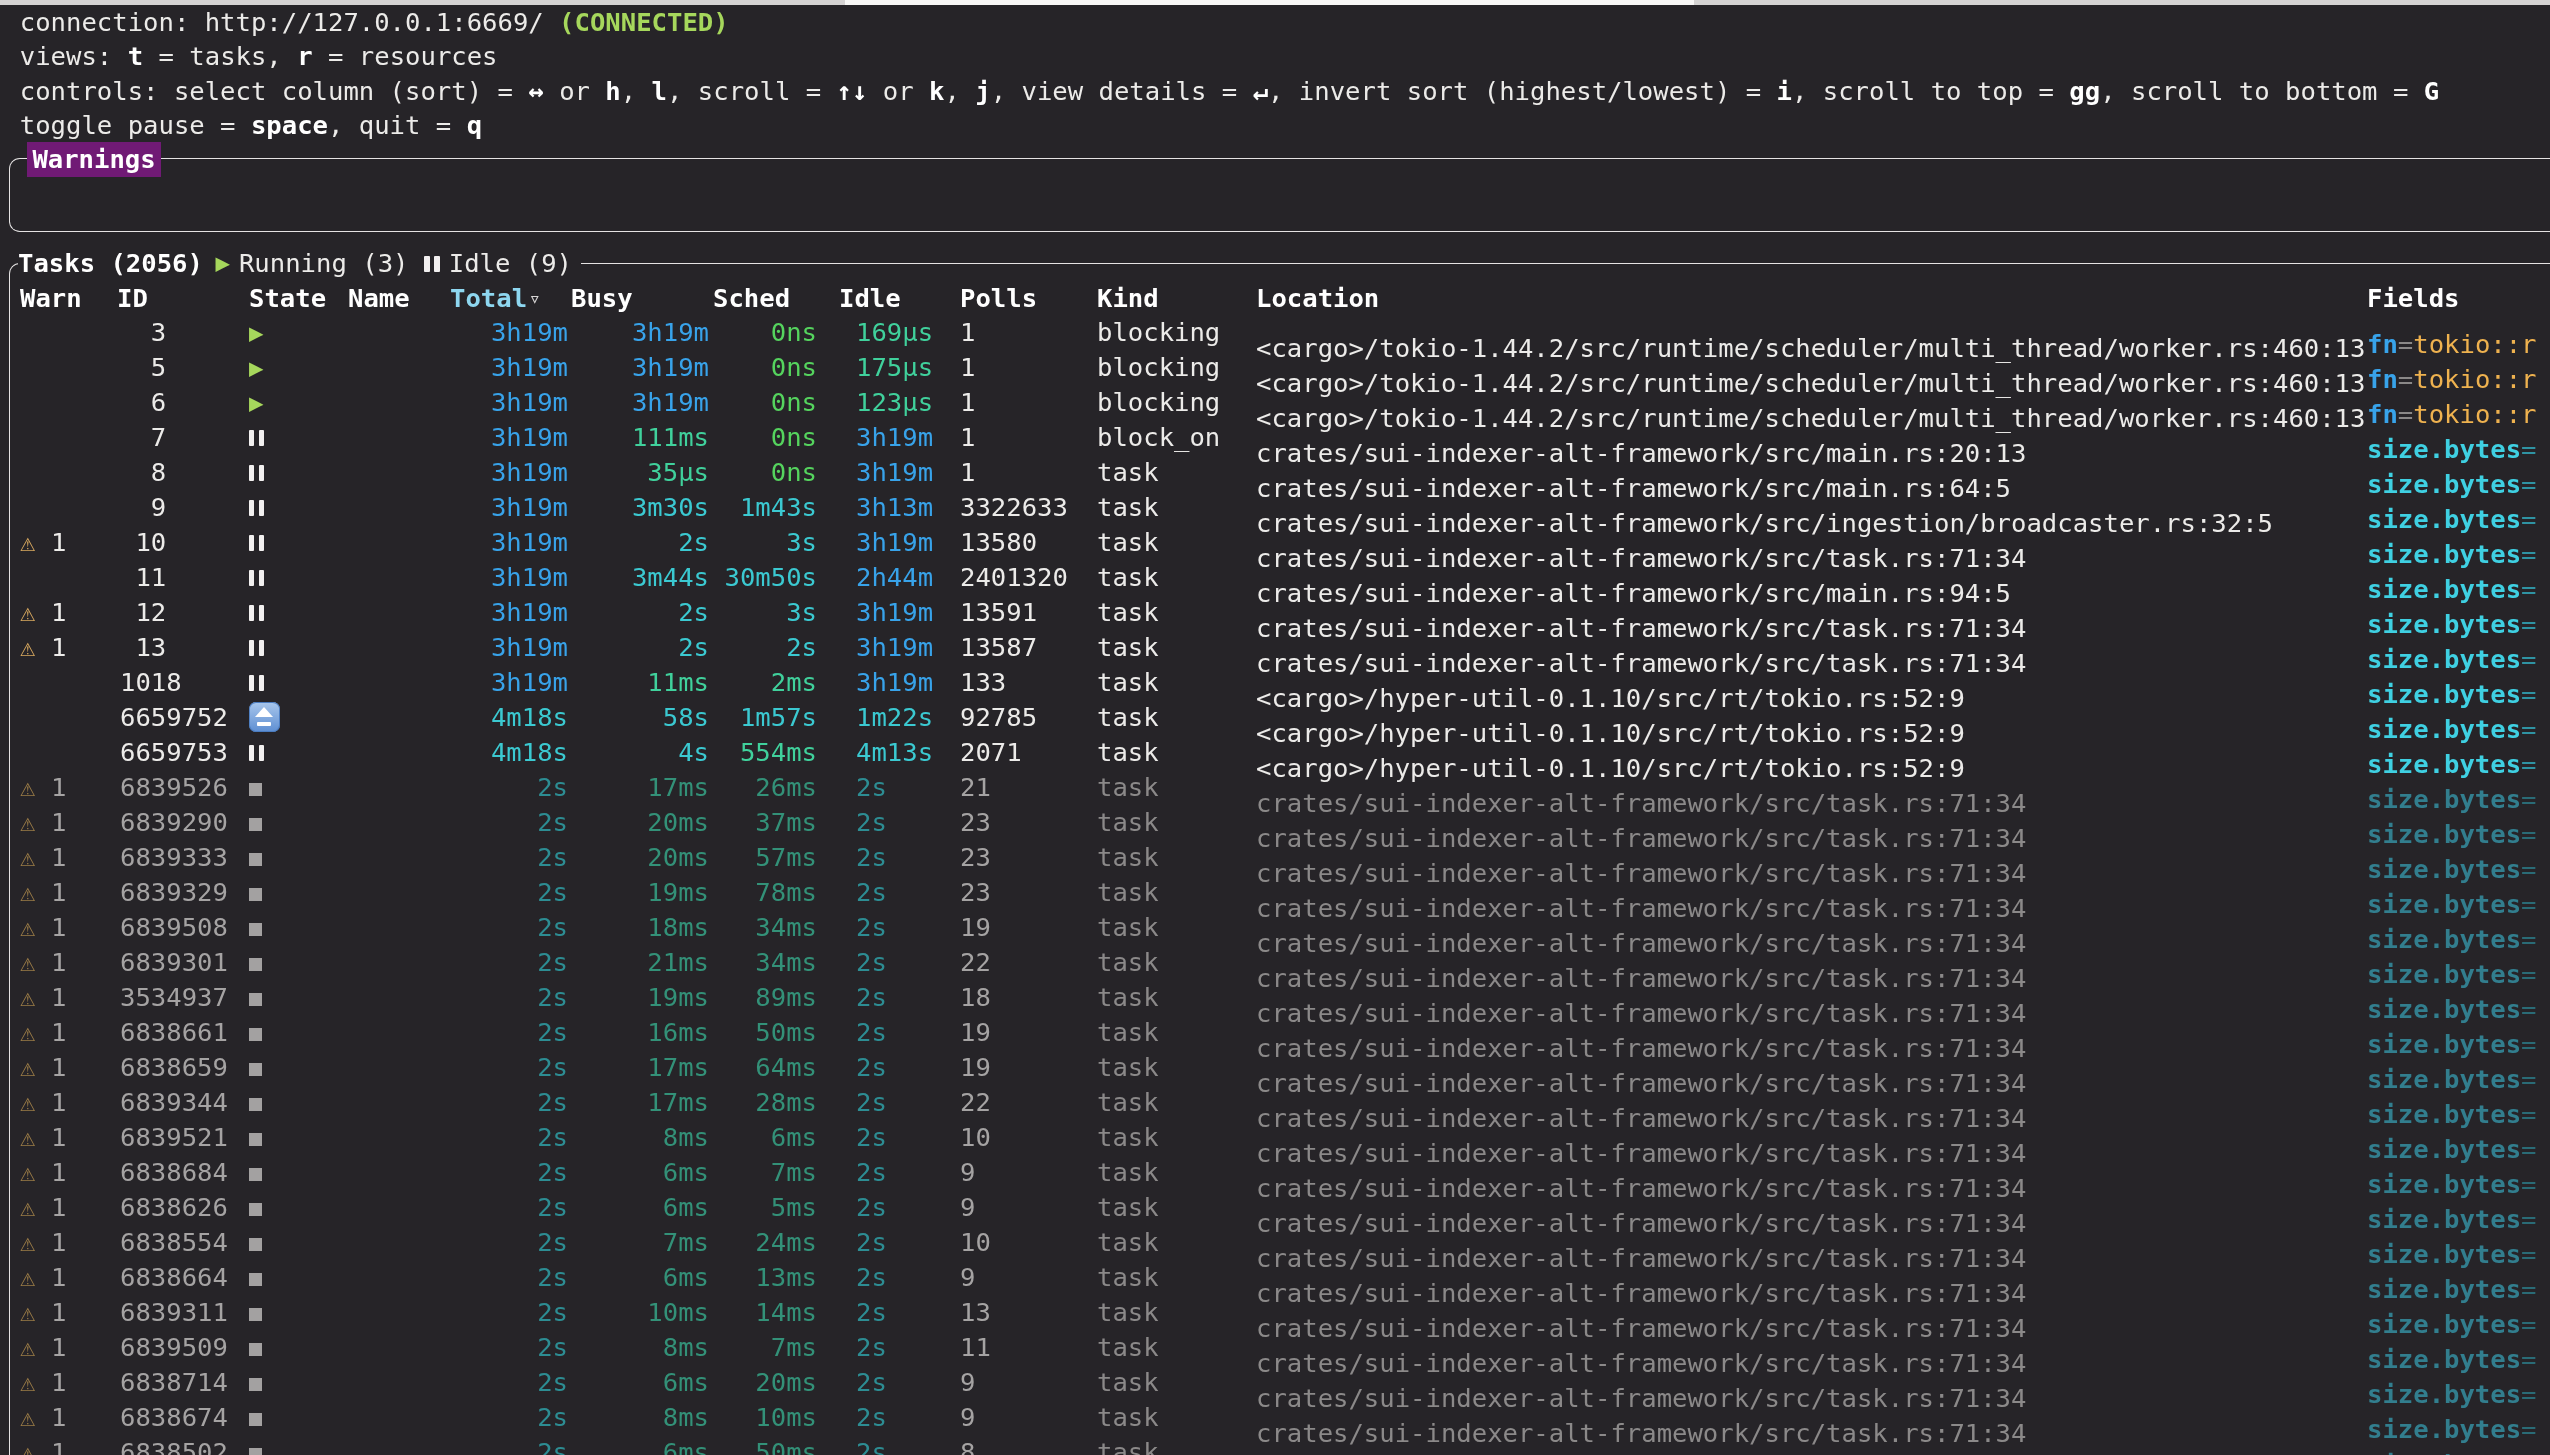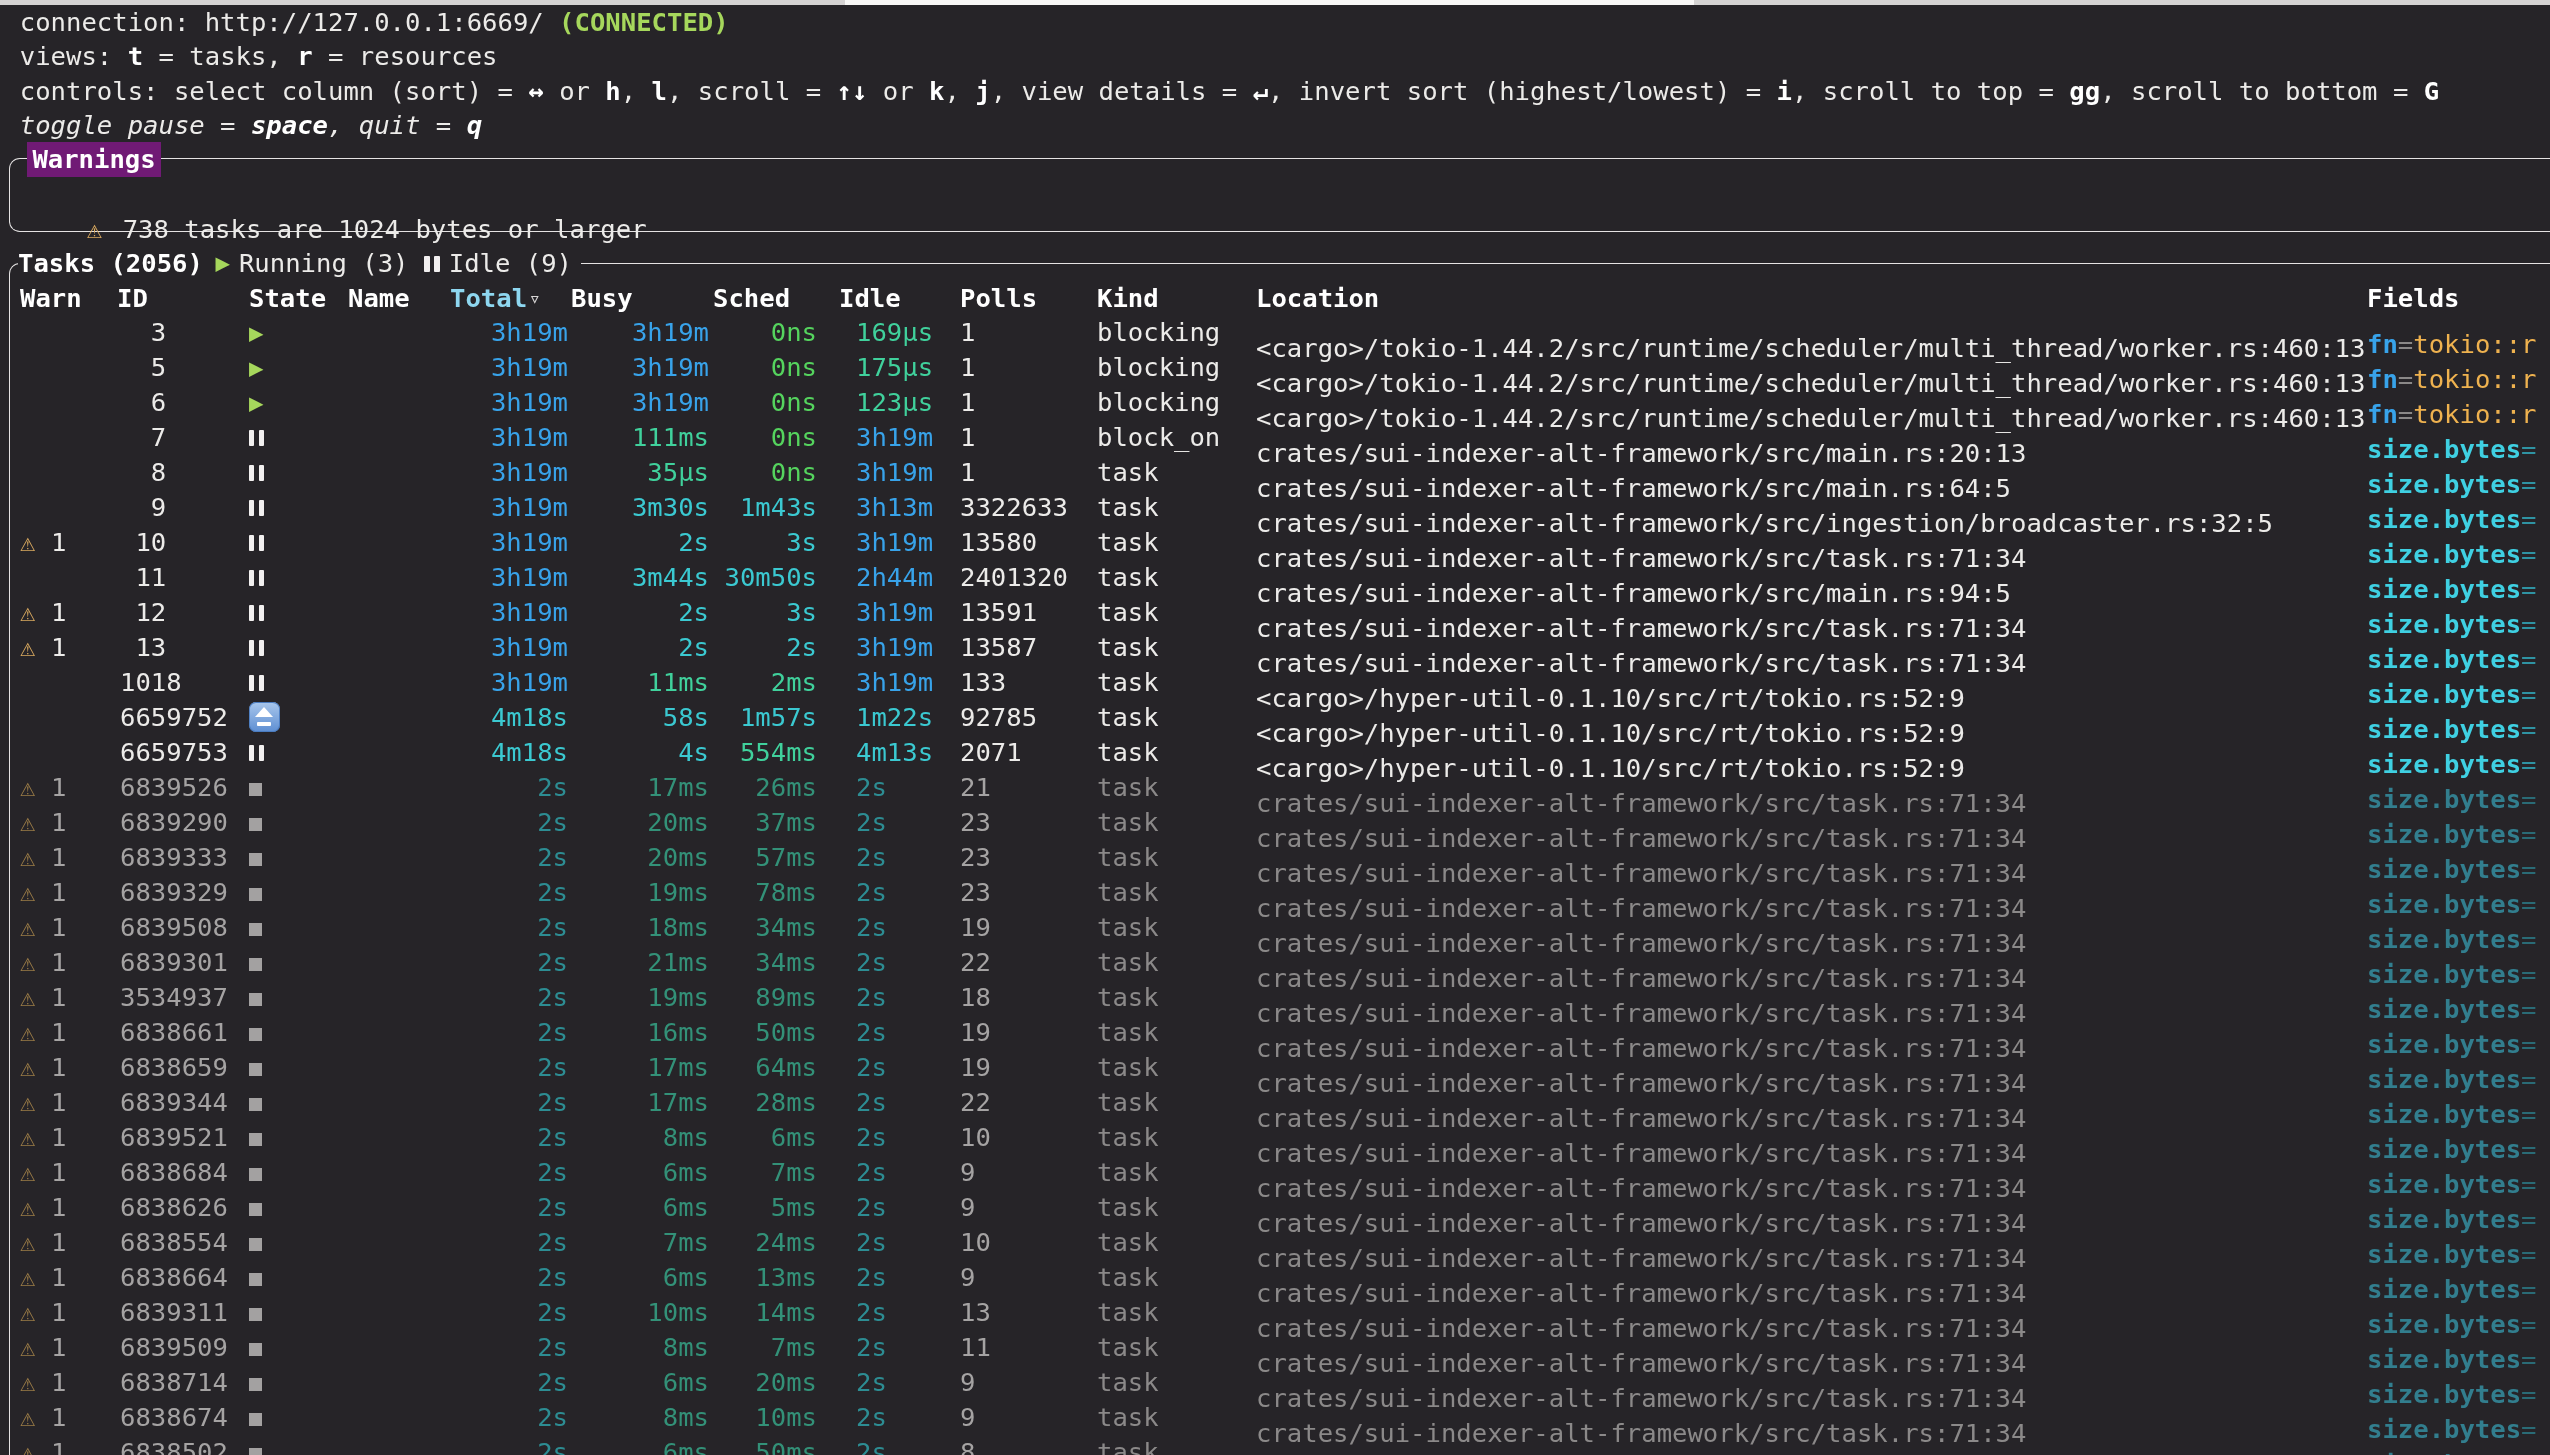--- a/index.html
+++ b/index.html
@@ -68,28 +68,25 @@
 
 <div class="screen">
   <div class="strip">
     <div class="tab"></div>
   </div>
 
   <div id="top-lines">
       <div class="line" style="top: 4.5px;"><span>connection: </span><span>http://127.0.0.1:6669/ </span><span class="b green">(CONNECTED)</span></div>
       <div class="line" style="top: 39px;"><span>views: </span><span class="b">t</span><span> = tasks, </span><span class="b">r</span><span> = resources</span></div>
       <div class="line" style="top: 74px;"><span>controls: select column (sort) = </span><span class="b">↔</span><span> or </span><span class="b">h</span><span>, </span><span class="b">l</span><span>, scroll = </span><span class="b">↑↓</span><span> or </span><span class="b">k</span><span>, </span><span class="b">j</span><span>, view details = </span><span class="b">↵</span><span>, invert sort (highest/lowest) = </span><span class="b">i</span><span>, scroll to top = </span><span class="b">gg</span><span>, scroll to bottom = </span><span class="b">G</span></div>
-      <div class="line" style="top: 108px; font-style: italic;"><span>toggle pause = </span><span class="b">space</span><span>, quit = </span><span class="b">q</span></div>
+      <div class="line" style="top: 108px;"><span>toggle pause = </span><span class="b">space</span><span>, quit = </span><span class="b">q</span></div>
     </div>
 
   <div class="warn-box"></div>
   <span class="boxtitle" style="left:27px;top:142px;">Warnings</span>
-  <div class="warn-line">
-    <span class="warn-tri">⚠</span><span>738 tasks are 1024 bytes or larger</span>
-  </div>
 
   <div class="tasks-box"></div>
   <div class="tasks-title">
     <span class="b">Tasks (2056)</span>
     <span class="i-run" style="margin:0 9px 0 12.6px;">▶</span>
     <span>Running (3)</span>
     <span class="i-pause" style="margin:0 9px 0 16px;"><i></i><i></i></span>
     <span>Idle (9)</span>
   </div>
 

